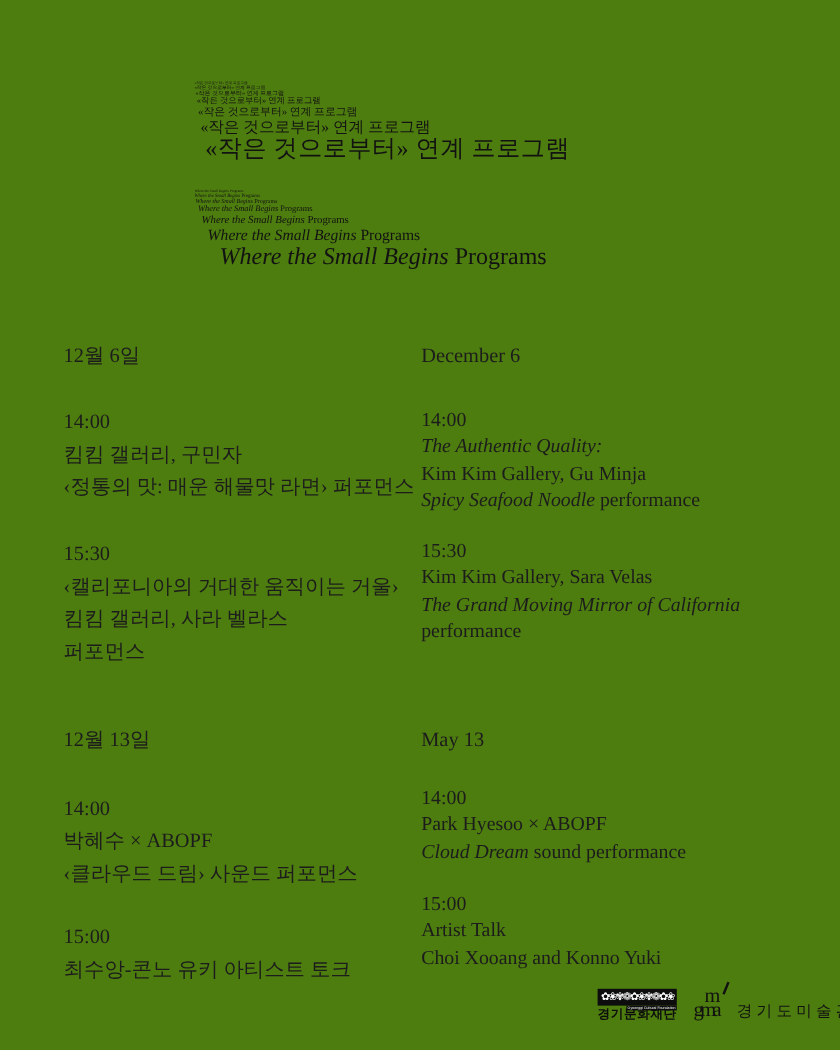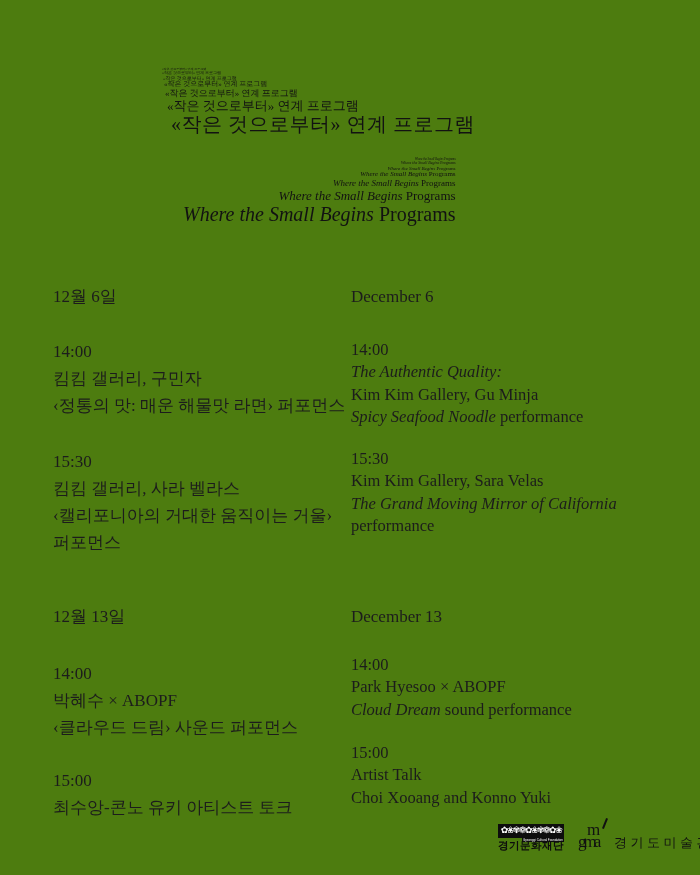--- a/index.html
+++ b/index.html
@@ -74,42 +74,42 @@
   <div class="abs cascade ko-cas" style="left:162px;top:68px;">
     <span class="line l1">«작은 것으로부터» 연계 프로그램</span>
     <span class="line l2">«작은 것으로부터» 연계 프로그램</span>
     <span class="line l3">«작은 것으로부터» 연계 프로그램</span>
     <span class="line l4">«작은 것으로부터» 연계 프로그램</span>
     <span class="line l5">«작은 것으로부터» 연계 프로그램</span>
     <span class="line l6">«작은 것으로부터» 연계 프로그램</span>
     <span class="line l7">«작은 것으로부터» 연계 프로그램</span>
   </div>
 
-  <div class="abs cascade en-cas" style="left:162px;top:158px;text-align:right;">
+  <div class="abs cascade en-cas" style="left:162px;top:158px;">
     <span class="line l1"><span class="it">Where the Small Begins</span><span> Programs</span></span>
     <span class="line l2"><span class="it">Where the Small Begins</span><span> Programs</span></span>
     <span class="line l3"><span class="it">Where the Small Begins</span><span> Programs</span></span>
     <span class="line l4"><span class="it">Where the Small Begins</span><span> Programs</span></span>
     <span class="line l5"><span class="it">Where the Small Begins</span><span> Programs</span></span>
     <span class="line l6"><span class="it">Where the Small Begins</span><span> Programs</span></span>
     <span class="line l7"><span class="it">Where the Small Begins</span><span> Programs</span></span>
   </div>
 
   <div class="abs date-h" style="left:53px;top:286px;">12월 6일</div>
 
   <div class="abs ko-block" style="left:53px;top:338px;">
     <span class="line">14:00</span>
     <span class="line">킴킴 갤러리, 구민자</span>
     <span class="line">‹정통의 맛: 매운 해물맛 라면› 퍼포먼스</span>
   </div>
 
   <div class="abs ko-block" style="left:53px;top:448px;">
     <span class="line">15:30</span>
+    <span class="line">‹캘리포니아의 거대한 움직이는 거울›</span>
     <span class="line">킴킴 갤러리, 사라 벨라스</span>
-    <span class="line">‹캘리포니아의 거대한 움직이는 거울›</span>
     <span class="line">퍼포먼스</span>
   </div>
 
   <div class="abs date-h" style="left:53px;top:606px;">12월 13일</div>
 
   <div class="abs ko-block" style="left:53px;top:660px;">
     <span class="line">14:00</span>
     <span class="line">박혜수 × ABOPF</span>
     <span class="line">‹클라우드 드림› 사운드 퍼포먼스</span>
   </div>
@@ -128,21 +128,21 @@
     <span class="line"><span class="it">Spicy Seafood Noodle</span><span> performance</span></span>
   </div>
 
   <div class="abs en-block" style="left:351px;top:448px;">
     <span class="line">15:30</span>
     <span class="line">Kim Kim Gallery, Sara Velas</span>
     <span class="line"><span class="it">The Grand Moving Mirror of California</span></span>
     <span class="line">performance</span>
   </div>
 
-  <div class="abs date-h" style="left:351px;top:606px;">December 13</div>
+  <div class="abs date-h" style="left:351px;top:606px;">May 13</div>
 
   <div class="abs en-block" style="left:351px;top:654px;">
     <span class="line">14:00</span>
     <span class="line">Park Hyesoo × ABOPF</span>
     <span class="line"><span class="it">Cloud Dream</span><span> sound performance</span></span>
   </div>
 
   <div class="abs en-block" style="left:351px;top:742px;">
     <span class="line">15:00</span>
     <span class="line">Artist Talk</span>

